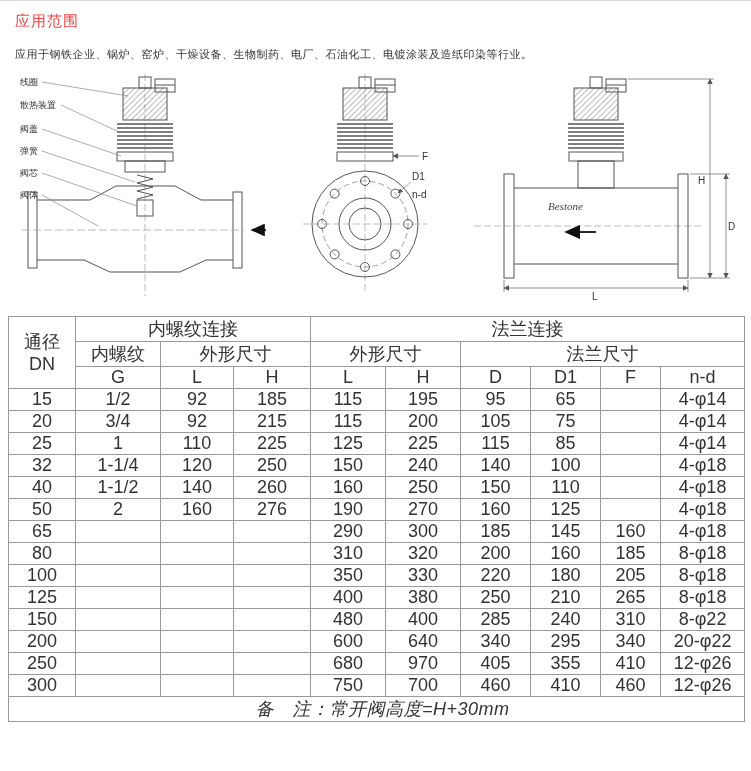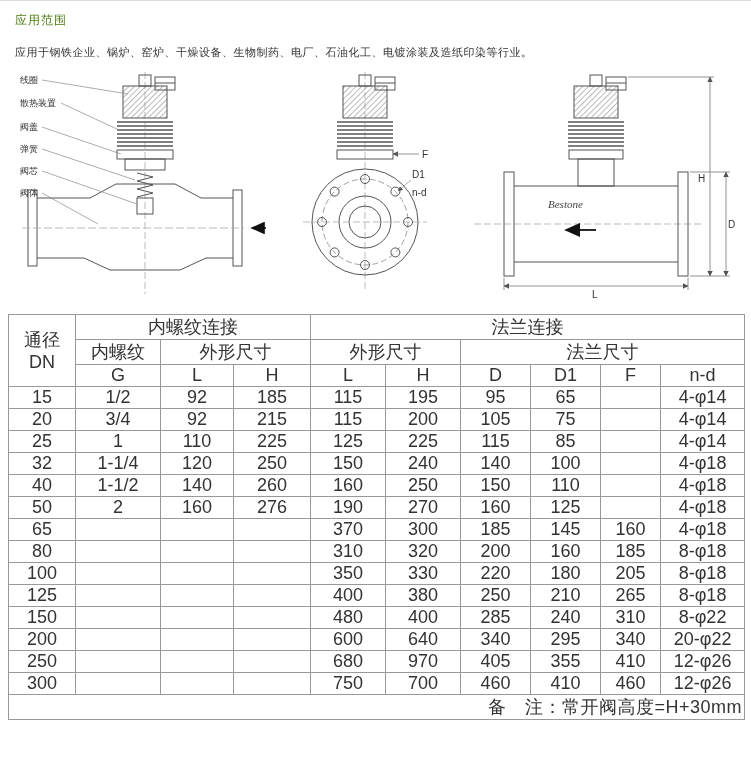--- a/index.html
+++ b/index.html
@@ -6,22 +6,22 @@
   html, body { margin: 0; padding: 0; }
   body {
     width: 751px; height: 771px;
     background: #fff;
     font-family: "Liberation Sans", "DejaVu Sans", sans-serif;
     color: #333;
     border-top: 1px solid #ddd;
     overflow: hidden;
   }
   .section-title {
-    font-size: 12px;
-    color: #4d7c0f;
+    font-size: 15px;
+    color: #ef4444;
     margin: 11px 0 0 15px;
     letter-spacing: 1px;
   }
   .intro {
     font-size: 11px;
     color: #333;
     margin: 16px 15px 0 15px;
     letter-spacing: 0.5px;
   }
   .diagrams {
@@ -46,23 +46,24 @@
     vertical-align: middle;
     font-weight: normal;
     padding: 0 2px;
     white-space: nowrap;
     overflow: hidden;
   }
   .dims thead th { background: #fff; }
   .dn-head { vertical-align: top; }
   .dn-head div { line-height: 22px; height: 22px; }
   .dims tfoot td {
-    text-align: right;
+    text-align: center;
     padding-left: 14px;
     letter-spacing: 0.5px;
+    font-style: italic;
   }
   svg text { font-size: 9px; fill: #333; }
   svg text.dim-label { font-size: 10px; fill: #333; }
   svg text.brand {
     font-size: 11px;
     font-style: italic;
     font-family: "Liberation Serif", "DejaVu Serif", serif;
     fill: #444;
   }
 </style>
@@ -338,21 +339,21 @@
           <td>160</td>
           <td>125</td>
           <td></td>
           <td>4-φ18</td>
         </tr>
         <tr>
           <td>65</td>
           <td></td>
           <td></td>
           <td></td>
-          <td>370</td>
+          <td>290</td>
           <td>300</td>
           <td>185</td>
           <td>145</td>
           <td>160</td>
           <td>4-φ18</td>
         </tr>
         <tr>
           <td>80</td>
           <td></td>
           <td></td>

